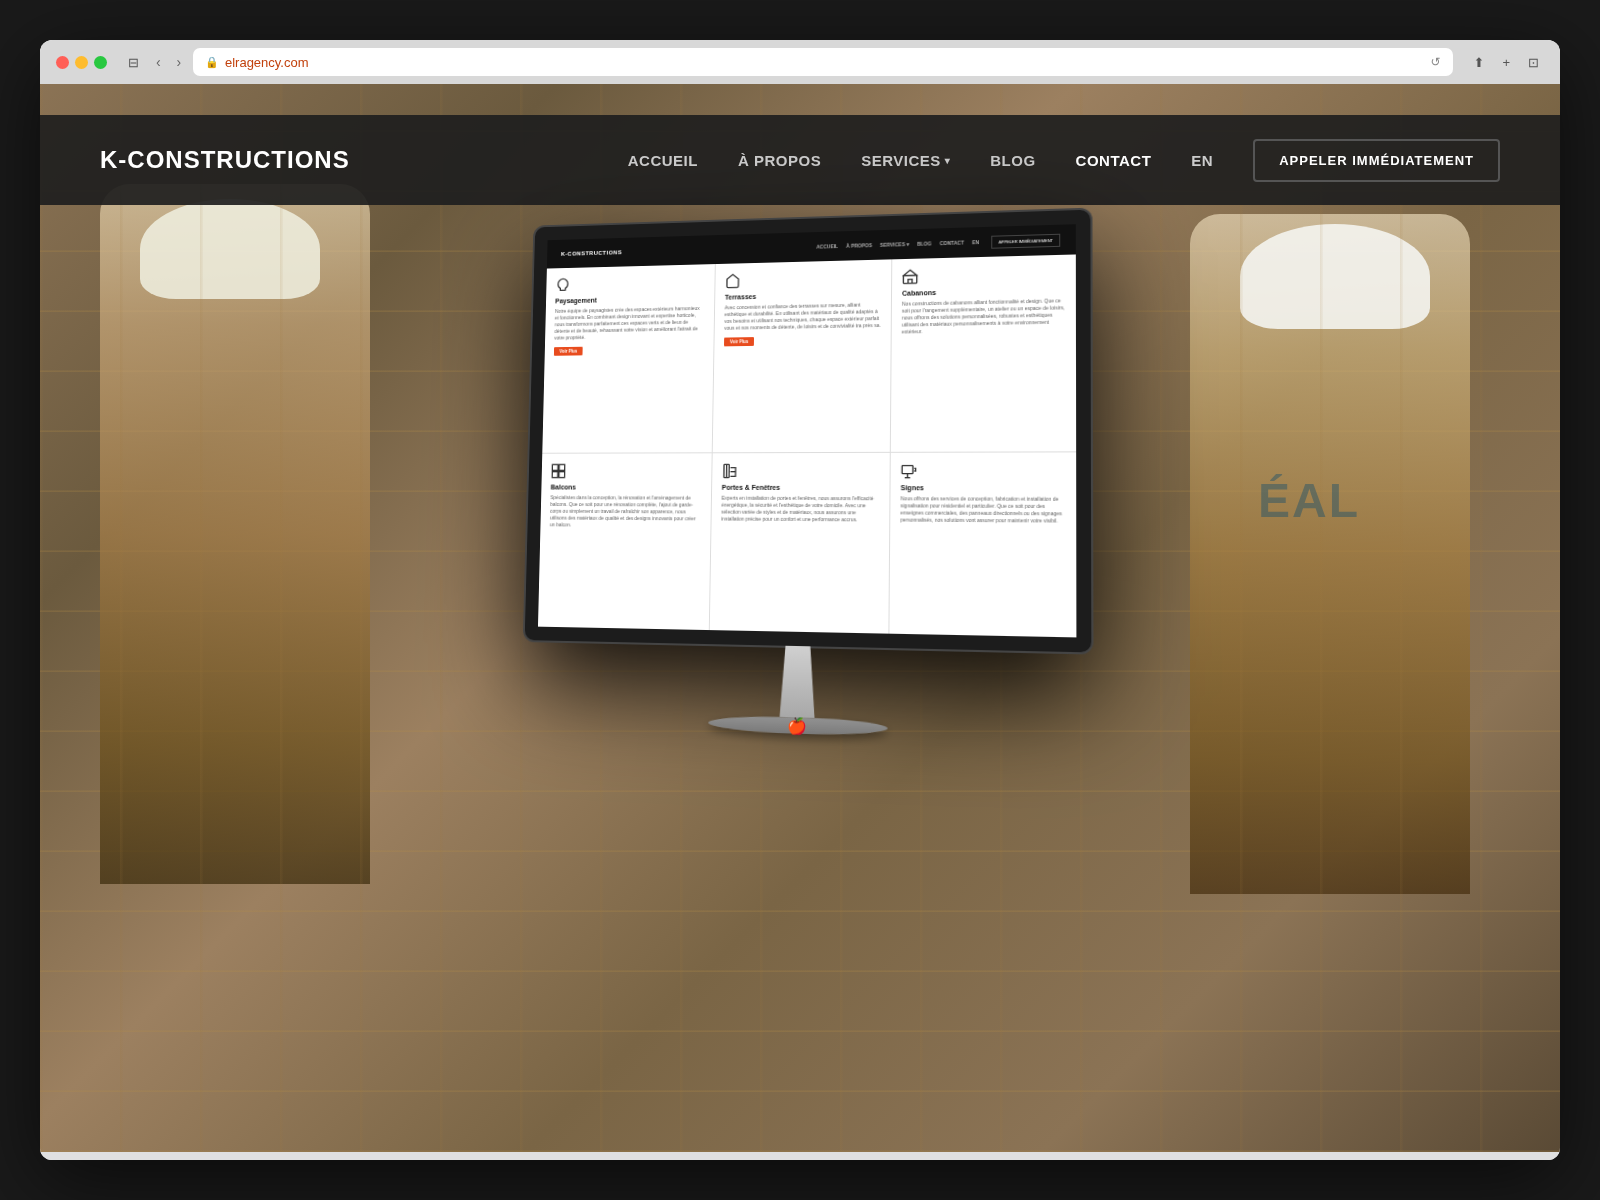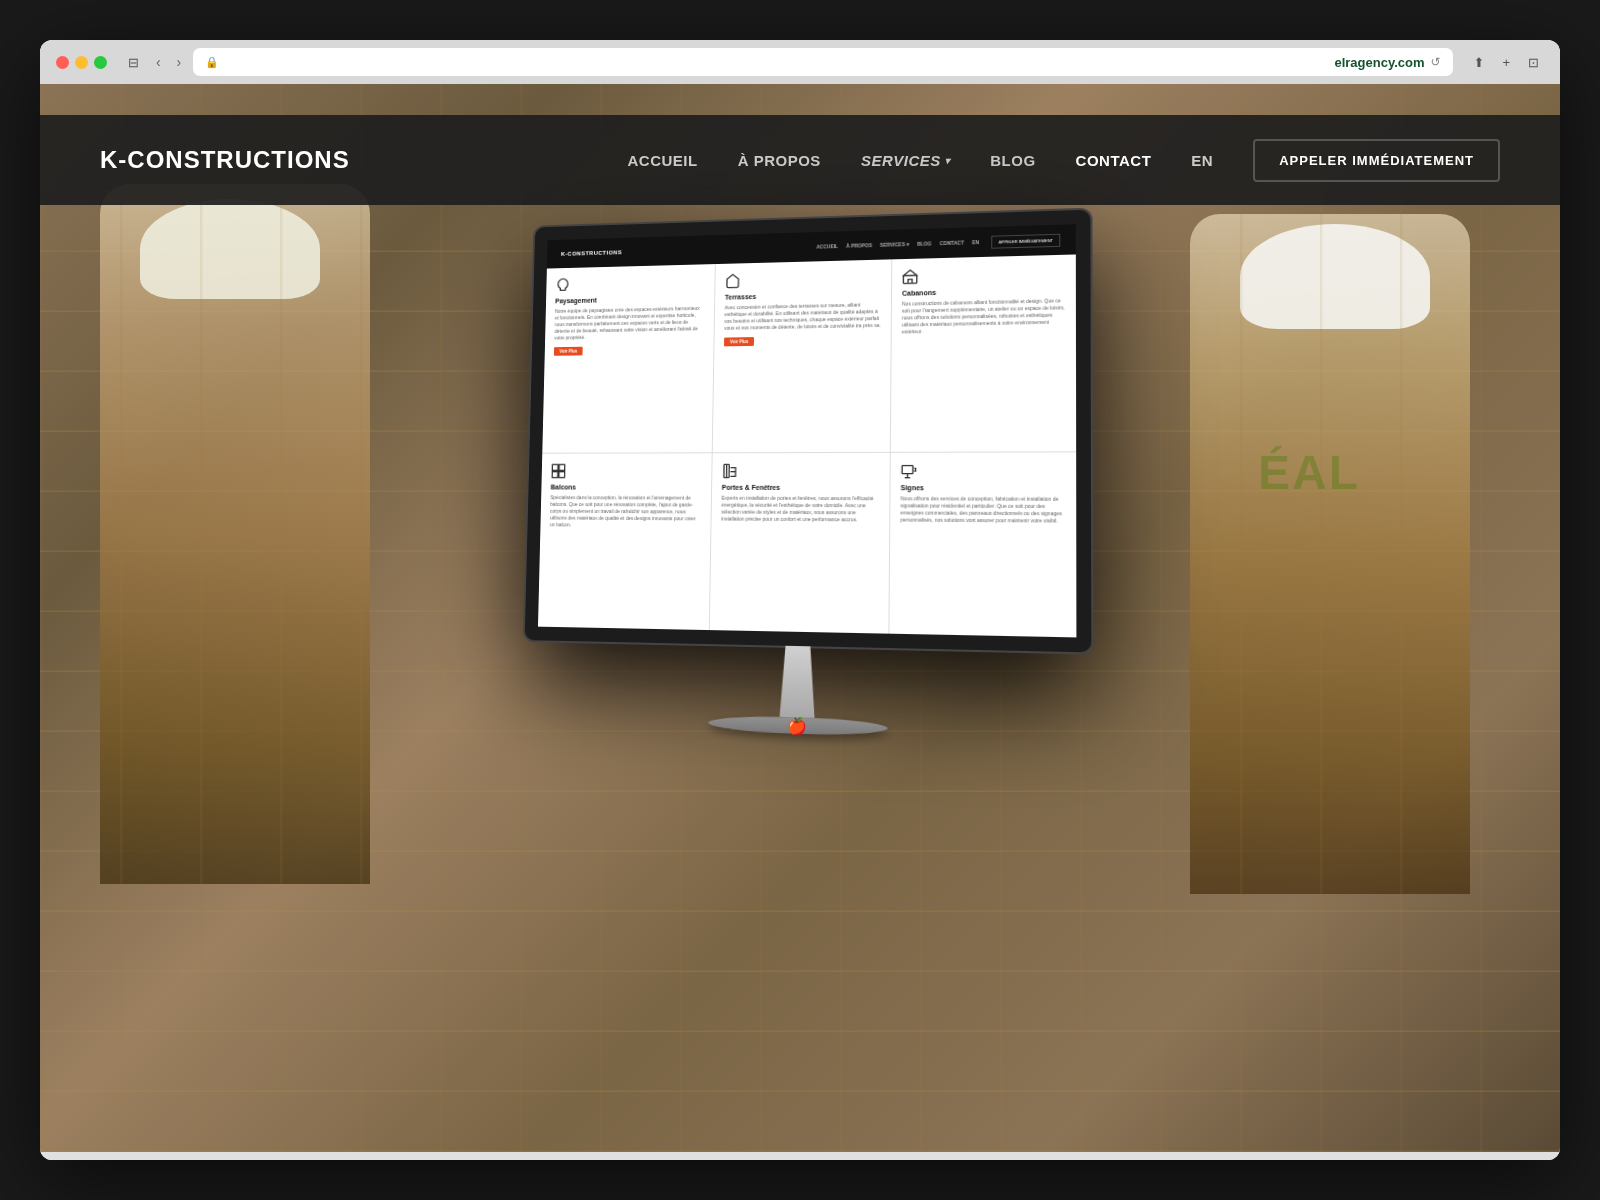--- a/index.html
+++ b/index.html
@@ -56,23 +56,22 @@
     }
     .address-bar .lock-icon {
       color: #888;
       font-size: 11px;
     }
     .address-bar input {
       border: none;
       outline: none;
       flex: 1;
       font-size: 13px;
-      color: #14532d;
-      text-align: right;
-      font-weight: bold;
+      color: #c2410c;
+      text-align: left;
     }
     .address-bar .refresh-icon {
       color: #888;
       font-size: 12px;
     }
     .browser-actions {
       display: flex;
       gap: 8px;
       margin-left: 8px;
     }
@@ -135,21 +134,20 @@
       font-size: 15px;
       font-weight: 600;
       text-transform: uppercase;
       letter-spacing: 0.5px;
       cursor: pointer;
     }
     .site-nav .services-menu {
       display: flex;
       align-items: center;
       gap: 4px;
-      font-style: italic;
     }
     .site-nav .chevron { font-size: 10px; }
     .contact-highlight {
       color: white !important;
     }
     .site-cta {
       background: transparent;
       border: 2px solid #555;
       color: white;
       padding: 12px 24px;
@@ -411,21 +409,21 @@
             </div>
           </div>
 
           <div style="position:absolute; bottom:-2px; left:50%; transform:translateX(-50%); color:#888; font-size:16px;">🍎</div>
 
           <div style="width:50px; height:70px; background:linear-gradient(180deg,#d0d0d0,#a8a8a8); margin:0 auto; clip-path:polygon(25% 0%,75% 0%,85% 100%,15% 100%);"></div>
 
           <div style="width:180px; height:16px; background:linear-gradient(180deg,#c0c0c0,#909090); border-radius:50%; margin:0 auto; box-shadow:0 4px 10px rgba(0,0,0,0.4);"></div>
         </div>
 
-        <div style="position:absolute; top:330px; right:200px; color:#4d7c0f; font-size:48px; font-weight:900; text-transform:uppercase; opacity:0.4; letter-spacing:2px;">ÉAL</div>
+        <div style="position:absolute; top:358px; right:200px; color:#0c4a6e; font-size:48px; font-weight:900; text-transform:uppercase; opacity:0.4; letter-spacing:2px;">ÉAL</div>
 
       </div>
     </div>
 
     <div style="height:8px; background:#e0e0e0;"></div>
   </div>
 
 </div>
 
 </body></html>

